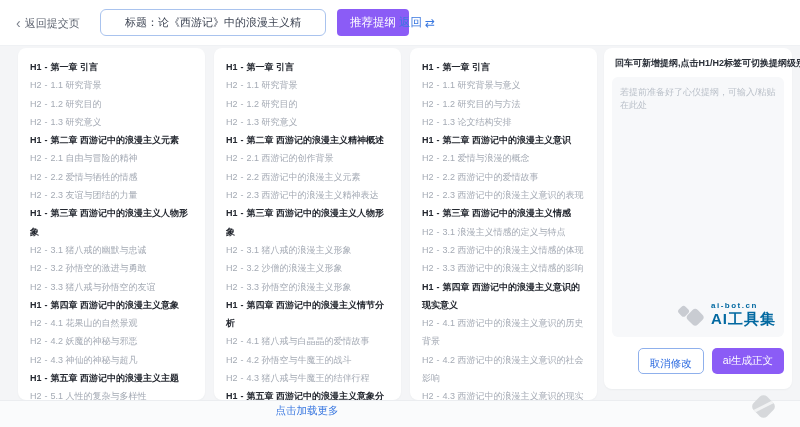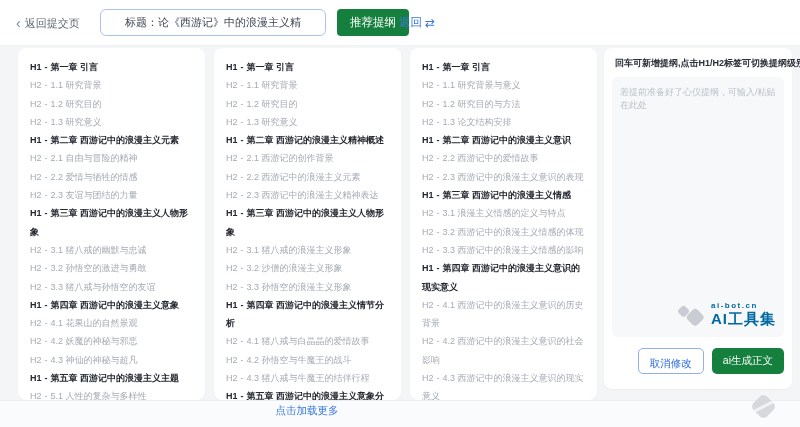--- a/index.html
+++ b/index.html
@@ -21,21 +21,21 @@
     font-size:11px; color:#606672; cursor:pointer;
   }
   .back-link .chev { font-size:14px; line-height:1; color:#7b818c; }
   .title-input {
     position:absolute; left:100px; top:9px; width:226px; height:27px;
     border:1px solid #a9c3ee; border-radius:6px; background:#fff;
     font-size:11px; color:#3a4150; padding:0 24px; outline:none;
     font-family:"Liberation Sans","DejaVu Sans",sans-serif;
   }
   .btn-primary {
-    background:#15803d; color:#fff; border:none; border-radius:4px;
+    background:#8b5cf6; color:#fff; border:none; border-radius:4px;
     font-size:11.5px; cursor:pointer;
     font-family:"Liberation Sans","DejaVu Sans",sans-serif;
   }
   .recommend-btn { position:absolute; left:337px; top:9px; height:27px; padding:0 13px; }
   .return-link {
     position:absolute; left:399px; top:9px; height:27px;
     display:flex; align-items:center; gap:3px;
     color:#3a78e0; font-size:11.5px; cursor:pointer;
   }
   .return-link .swap { font-size:12px; }
@@ -283,20 +283,23 @@
   </div>
 
   <div class="outline-row lvl-H2">
     <span class="tag">H2</span><span class="sep">-</span><span class="txt">1.3 论文结构安排</span>
   </div>
 
   <div class="outline-row lvl-H1">
     <span class="tag">H1</span><span class="sep">-</span><span class="txt">第二章 西游记中的浪漫主义意识</span>
   </div>
 
+  <div class="outline-row lvl-H2">
+    <span class="tag">H2</span><span class="sep">-</span><span class="txt">2.1 爱情与浪漫的概念</span>
+  </div>
 
   <div class="outline-row lvl-H2">
     <span class="tag">H2</span><span class="sep">-</span><span class="txt">2.2 西游记中的爱情故事</span>
   </div>
 
   <div class="outline-row lvl-H2">
     <span class="tag">H2</span><span class="sep">-</span><span class="txt">2.3 西游记中的浪漫主义意识的表现</span>
   </div>
 
   <div class="outline-row lvl-H1">

